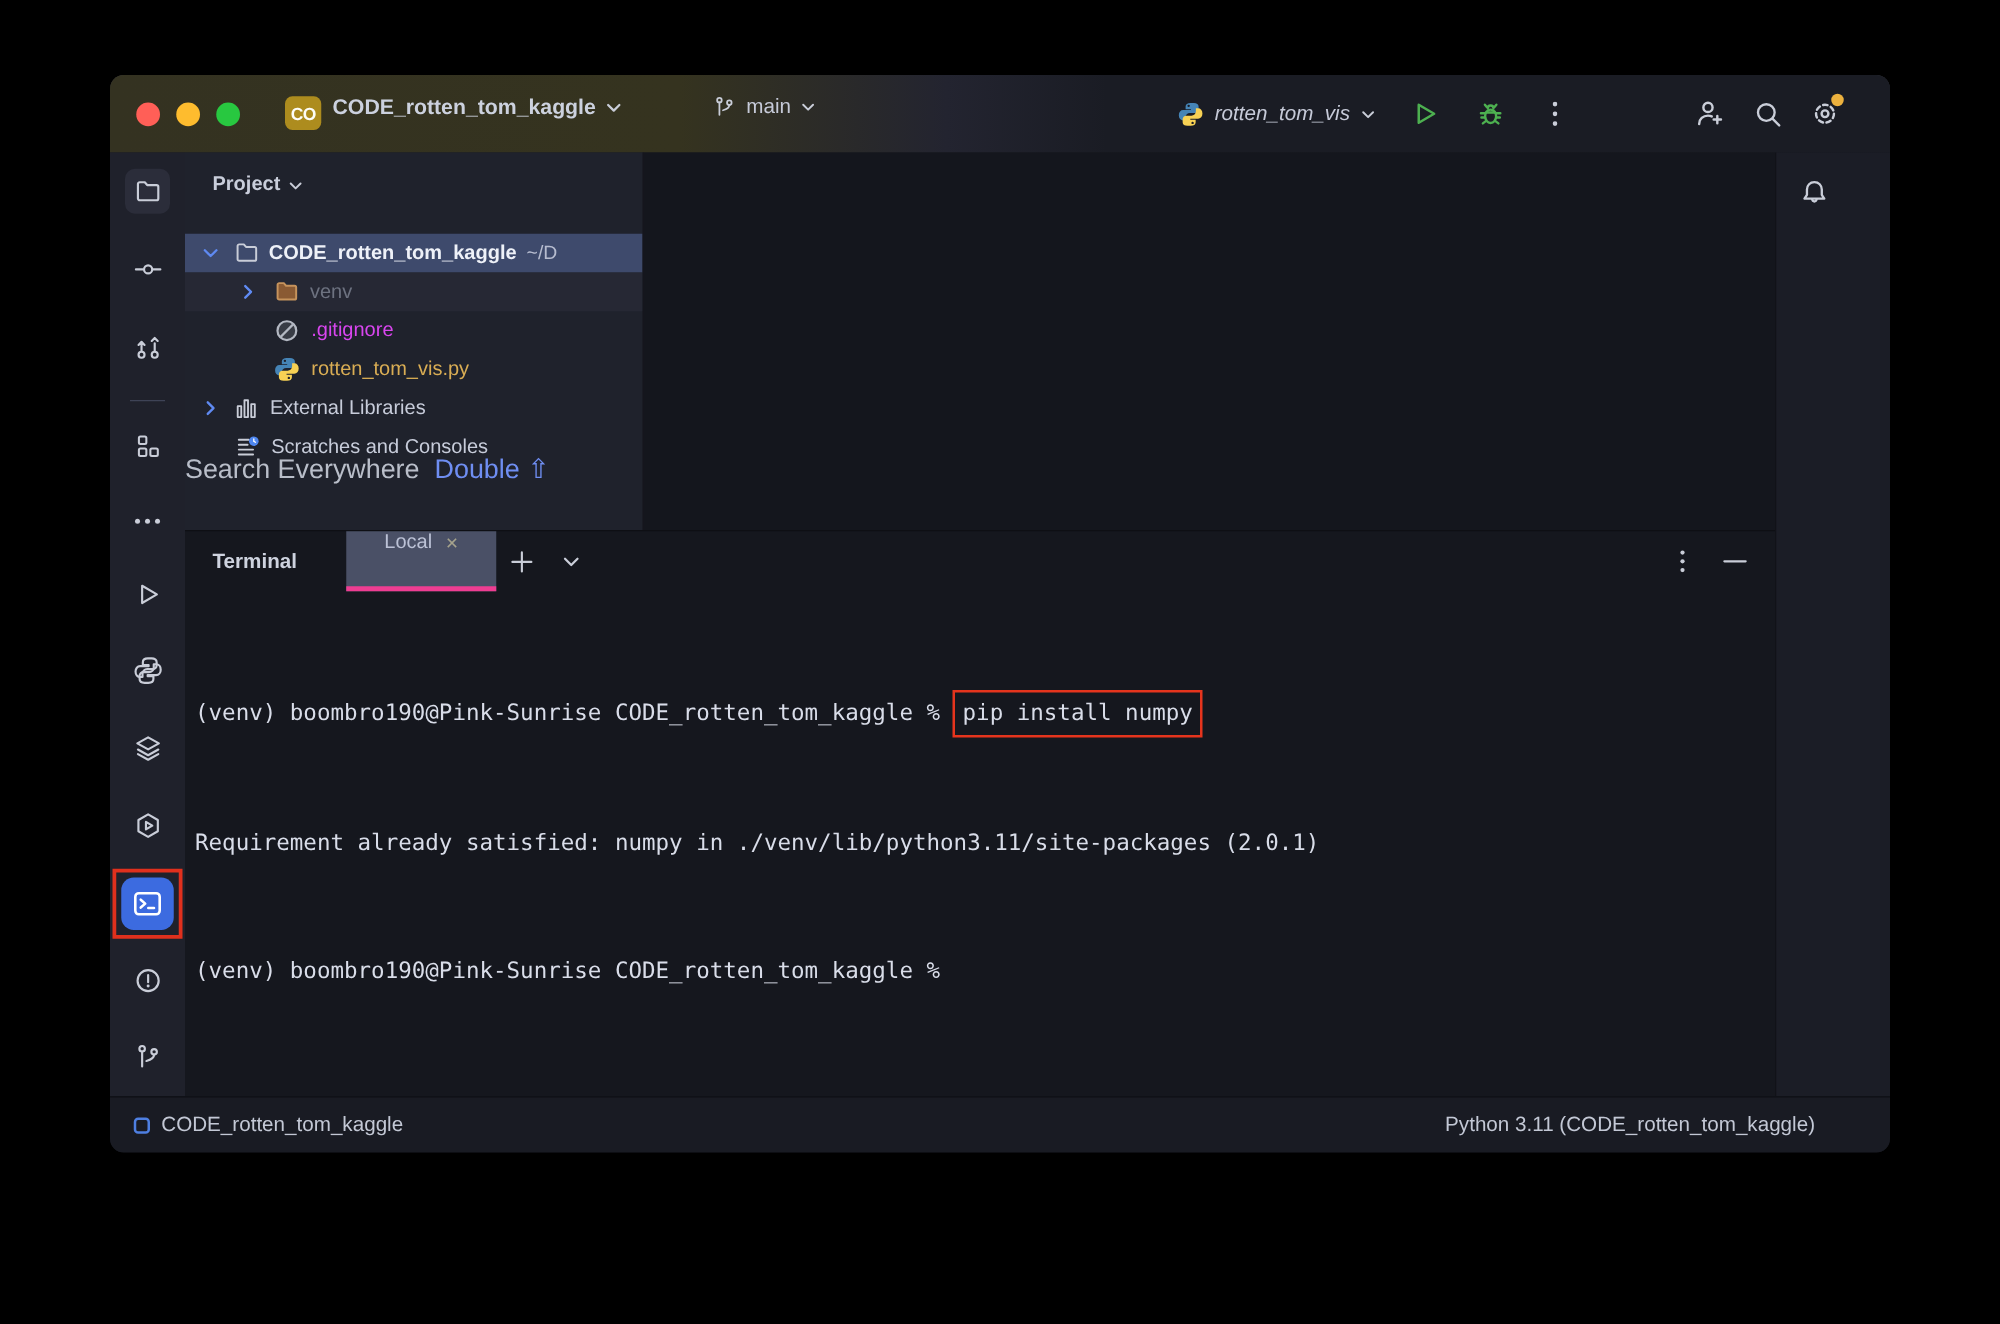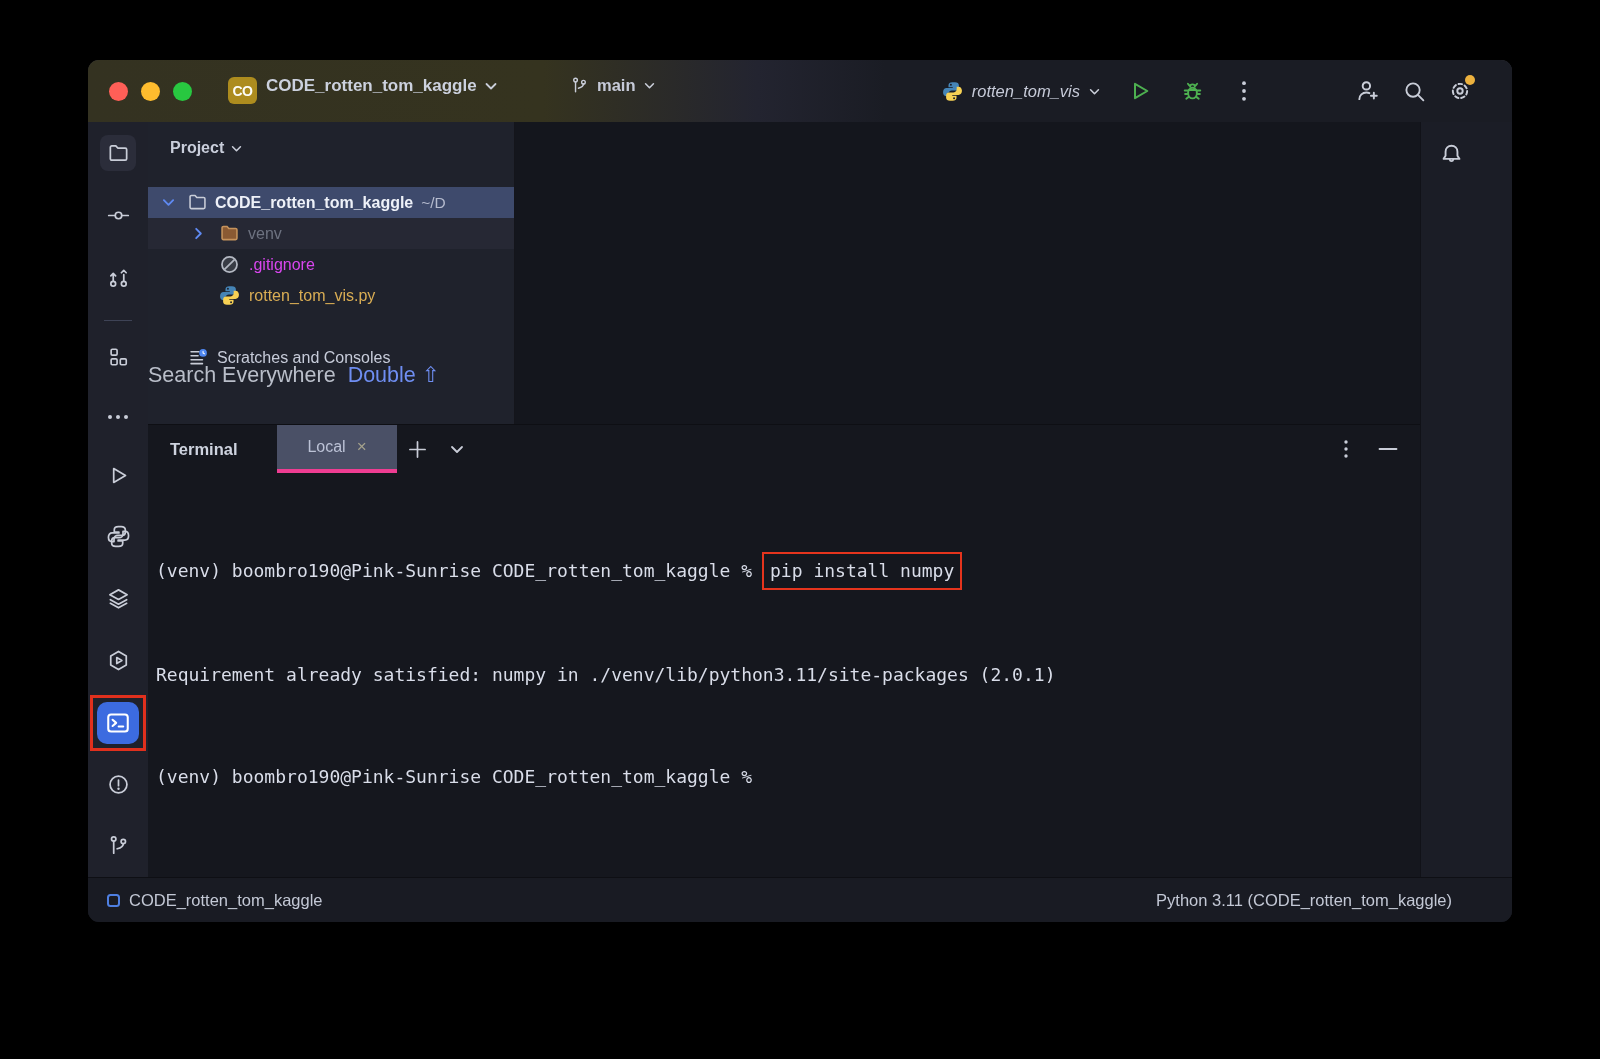--- a/index.html
+++ b/index.html
@@ -15,21 +15,21 @@
               display:flex; align-items:center; }
   .tlights { position:absolute; left:21px; top:0; height:62px; display:flex; align-items:center; gap:13px; }
   .tl { width:19px; height:19px; border-radius:50%; }
   .tl.red{background:#ff5f57}.tl.yel{background:#febc2e}.tl.grn{background:#28c840}
   .co-badge { position:absolute; left:140px; top:17px; width:29px; height:27px; border-radius:6px;
               background:#ad8c1e; color:#fdfdf8; font-size:14px; font-weight:bold;
               display:flex; align-items:center; justify-content:center; letter-spacing:-0.5px; }
   .tb-item { display:flex; align-items:center; gap:8px; background:none; border:none; cursor:default;
              color:#ccd1de; font-family:inherit; }
   .proj-sel { position:absolute; left:178px; top:16px; font-size:17px; font-weight:600; }
-  .branch-sel { position:absolute; left:482px; top:16px; font-size:16.5px; font-weight:700; color:#c6cad8; }
+  .branch-sel { position:absolute; left:482px; top:16px; font-size:16.5px; font-weight:400; color:#c6cad8; }
   .tb-right { position:absolute; right:38px; top:0; height:62px; display:flex; align-items:center; }
   .runcfg { font-size:16.5px; color:#c6cad8;font-style:italic; }
   .tb-btn { background:none; border:none; display:flex; align-items:center; justify-content:center;
             width:28px; height:28px; position:relative; }
   .gear-dot { position:absolute; right:-1px; top:-2px; width:10px; height:10px; border-radius:50%;
               background:#ecb13e; }
 
   
   .strip { position:absolute; left:0; top:62px; width:60px; bottom:45px; background:#1f212b; }
   .s-btn { position:absolute; left:12px; width:36px; height:36px; background:none; border:none;
@@ -67,21 +67,21 @@
   .bell-btn { position:absolute; left:16px; top:18px; width:28px; height:28px; background:none; border:none;
               display:flex; align-items:center; justify-content:center; }
 
   
   .terminal { position:absolute; left:60px; top:364px; width:1272px; height:453px;
               background:#15171e; border-top:1px solid #0e0f14; }
   .t-head { position:absolute; left:0; top:0; right:0; height:48px; }
   .t-title { position:absolute; left:22px; top:0; height:48px; display:flex; align-items:center;
              font-size:16.5px; font-weight:bold; color:#ced3df; }
   .t-tab { position:absolute; left:129px; top:0; width:120px; height:48px; background:#4a5066;
-           border:none; border-bottom:4px solid #ee3d92; display:flex; align-items:center;
+           border:none; border-bottom:4px solid #ee3d92; display:flex; align-items:flex-start;
            justify-content:center; gap:11px; font-family:inherit; }
   .t-tab .tl-label { font-size:16px; color:#bcc2d6; }
   .t-tab .tl-close { font-size:17px; color:#a5a28c; }
   .t-ico-btn { position:absolute; top:13px; width:22px; height:22px; background:none; border:none;
                display:flex; align-items:center; justify-content:center; }
   .t-body { position:absolute; left:8px; top:48px; right:0; bottom:0; padding-top:11px;
             font-family:"DejaVu Sans Mono", monospace; font-size:18px; line-height:34px;
             color:#d9dde9; white-space:pre; }
   .cmd-box { display:inline-block; border:2.5px solid #e5341d; padding:0 6px; margin-left:10px; }
 
@@ -315,20 +315,35 @@
     <div class="row" style="top:158px;">
       <span class="sp" style="margin-left:71px;">
           <svg width="21" height="21" viewBox="0 0 24 24">
         <path fill="#4584b6" d="M11.8 1.5c-2.7 0-4.4 1.2-4.4 3.3v2.4h4.9v.9H5.2c-2.3 0-4 1.8-4 4.7 0 2.9 1.7 4.7 4 4.7h2v-2.7c0-2.3 1.9-4 4.1-4h4.7c1.9 0 3.3-1.5 3.3-3.4V4.8c0-2.1-1.7-3.3-4.4-3.3h-3.1zm-1.6 1.6a1.1 1.1 0 110 2.2 1.1 1.1 0 010-2.2z"></path>
         <path fill="#f7d154" d="M12.2 22.5c2.7 0 4.4-1.2 4.4-3.3v-2.4h-4.9v-.9h7.1c2.3 0 4-1.8 4-4.7 0-2.9-1.7-4.7-4-4.7h-2v2.7c0 2.3-1.9 4-4.1 4H8c-1.9 0-3.3 1.5-3.3 3.4v2.6c0 2.1 1.7 3.3 4.4 3.3h3.1zm1.6-1.6a1.1 1.1 0 110-2.2 1.1 1.1 0 010 2.2z"></path>
       </svg>
         </span>
       <span class="gold" style="margin-left:9px;">rotten_tom_vis.py</span>
     </div>
 
+    <div class="row" style="top:189px;">
+      <span class="sp" style="margin-left:16px;">
+          <svg width="9" height="13" viewBox="0 0 9 14">
+            <path class="ic-blue" d="M2 2l5 5-5 5"></path>
+          </svg>
+        </span>
+      <span class="sp" style="margin-left:14px;">
+          <svg width="20" height="20" viewBox="0 0 24 24">
+        <rect class="ic" x="3.8" y="9.5" width="3.4" height="10.5"></rect>
+            <rect class="ic" x="10.3" y="3.8" width="3.4" height="16.2"></rect>
+            <rect class="ic" x="16.8" y="7.5" width="3.4" height="12.5"></rect>
+      </svg>
+        </span>
+      <span style="margin-left:9px;">External Libraries</span>
+    </div>
 
     <div class="row" style="top:220px;">
       <span class="sp" style="margin-left:40px;">
           <svg width="21" height="21" viewBox="0 0 24 24">
         <path class="ic" d="M3.5 5.5h9M3.5 10h8M3.5 14.5h13M3.5 19h13"></path>
         <circle cx="17.2" cy="6.8" r="4.4" fill="#4f87f0"></circle>
         <path d="M17.2 4.8v2.1l1.5.9" stroke="#fff" stroke-width="1.2" fill="none" stroke-linecap="round"></path>
       </svg>
         </span>
       <span style="margin-left:8px;">Scratches and Consoles</span>

